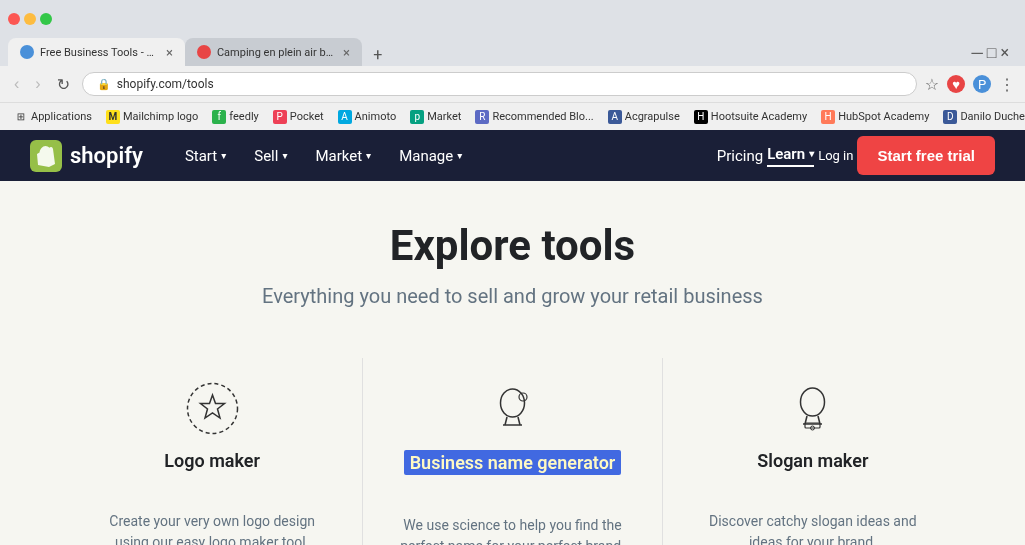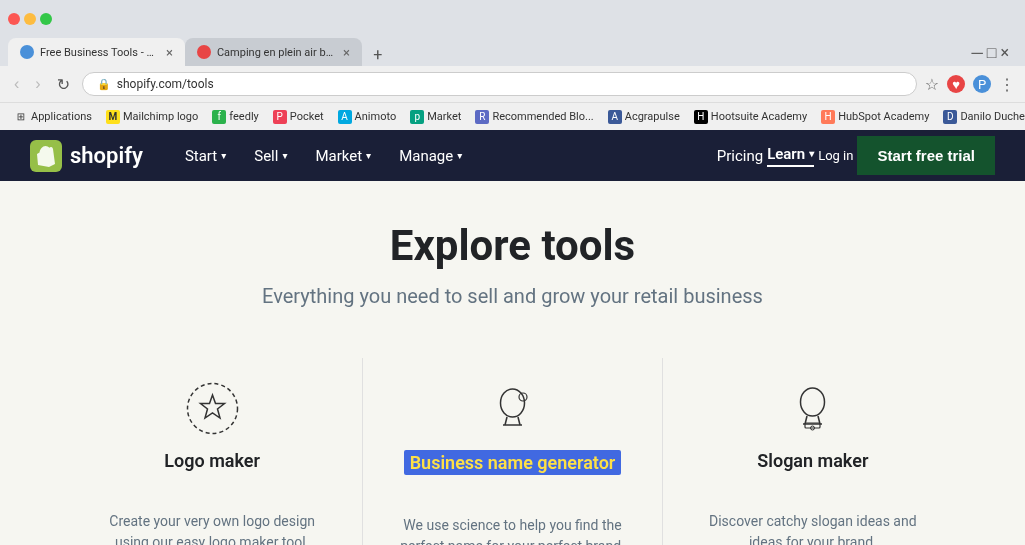--- a/index.html
+++ b/index.html
@@ -44,21 +44,21 @@
     .shopify-logo { display: flex; align-items: center; gap: 8px; text-decoration: none; margin-right: 10px; }
     .shopify-logo-icon { width: 32px; height: 32px; background: #96bf48; border-radius: 6px; display: flex; align-items: center; justify-content: center; }
     .shopify-logo-text { color: white; font-size: 22px; font-weight: 600; }
     .nav-menu { display: flex; align-items: center; gap: 4px; flex: 1; }
     .nav-item { color: white; font-size: 15px; padding: 8px 12px; cursor: pointer; display: flex; align-items: center; gap: 4px; border-radius: 4px; }
     .nav-item .chevron { font-size: 10px; }
     .nav-right { display: flex; align-items: center; gap: 4px; margin-left: auto; }
     .nav-link { color: white; font-size: 15px; cursor: pointer; text-decoration: none; }
     .nav-learn { color: white; font-size: 15px; cursor: pointer; font-weight: 600; border-bottom: 2px solid white; padding-bottom: 2px; display: flex; align-items: center; gap: 4px; }
     .nav-login { color: white; font-size: 13px; cursor: pointer; }
-    .nav-cta { background: #14532d; color: white; padding: 11px 20px; border-radius: 0; font-size: 15px; font-weight: 600; cursor: pointer; border: none; white-space: nowrap; }
+    .nav-cta { background: #ef4444; color: white; padding: 11px 20px; border-radius: 6px; font-size: 15px; font-weight: 600; cursor: pointer; border: none; white-space: nowrap; }
 
     
     .main-content { background: #f6f6f1; padding: 40px 20px 30px; text-align: center; }
     .hero-title { font-size: 42px; font-weight: 700; color: #212326; margin-bottom: 14px; }
     .hero-subtitle { font-size: 20px; color: #637381; margin-bottom: 50px; }
 
     
     .tools-grid { display: flex; justify-content: center; gap: 0; margin: 0 auto; max-width: 900px; }
     .tool-card { flex: 1; padding: 20px 30px; display: flex; flex-direction: column; align-items: center; gap: 12px; border-right: 1px solid #e0e0e0; }
     .tool-card:last-child { border-right: none; }
@@ -224,21 +224,21 @@
     <div class="tool-card">
       <div class="tool-icon">
         <svg width="55" height="55" viewBox="0 0 55 55" fill="none" xmlns="http://www.w3.org/2000/svg">
           <ellipse cx="27.5" cy="22" rx="12" ry="14" stroke="#333" stroke-width="1.5" fill="none"></ellipse>
           <line x1="22" y1="36" x2="20" y2="44" stroke="#333" stroke-width="1.5"></line>
           <line x1="33" y1="36" x2="35" y2="44" stroke="#333" stroke-width="1.5"></line>
           <line x1="18" y1="44" x2="37" y2="44" stroke="#333" stroke-width="1.5"></line>
           <circle cx="38" cy="16" r="4" stroke="#333" stroke-width="1.2" fill="none"></circle>
         </svg>
       </div>
-      <div class="tool-name highlighted" style="background:#4169e1;color:#fde047;padding:2px 6px;border-radius:2px;">Business name generator</div>
+      <div class="tool-name highlighted" style="background:#4169e1;color:#fef9c3;padding:2px 6px;border-radius:2px;">Business name generator</div>
       <p class="tool-desc">We use science to help you find the perfect name for your perfect brand.</p>
 
     </div>
 
     <div class="tool-card">
       <div class="tool-icon">
         <svg width="55" height="55" viewBox="0 0 55 55" fill="none" xmlns="http://www.w3.org/2000/svg">
           <ellipse cx="27.5" cy="21" rx="12" ry="14" stroke="#333" stroke-width="1.5" fill="none"></ellipse>
           <line x1="22" y1="35" x2="20" y2="43" stroke="#333" stroke-width="1.5"></line>
           <line x1="33" y1="35" x2="35" y2="43" stroke="#333" stroke-width="1.5"></line>

